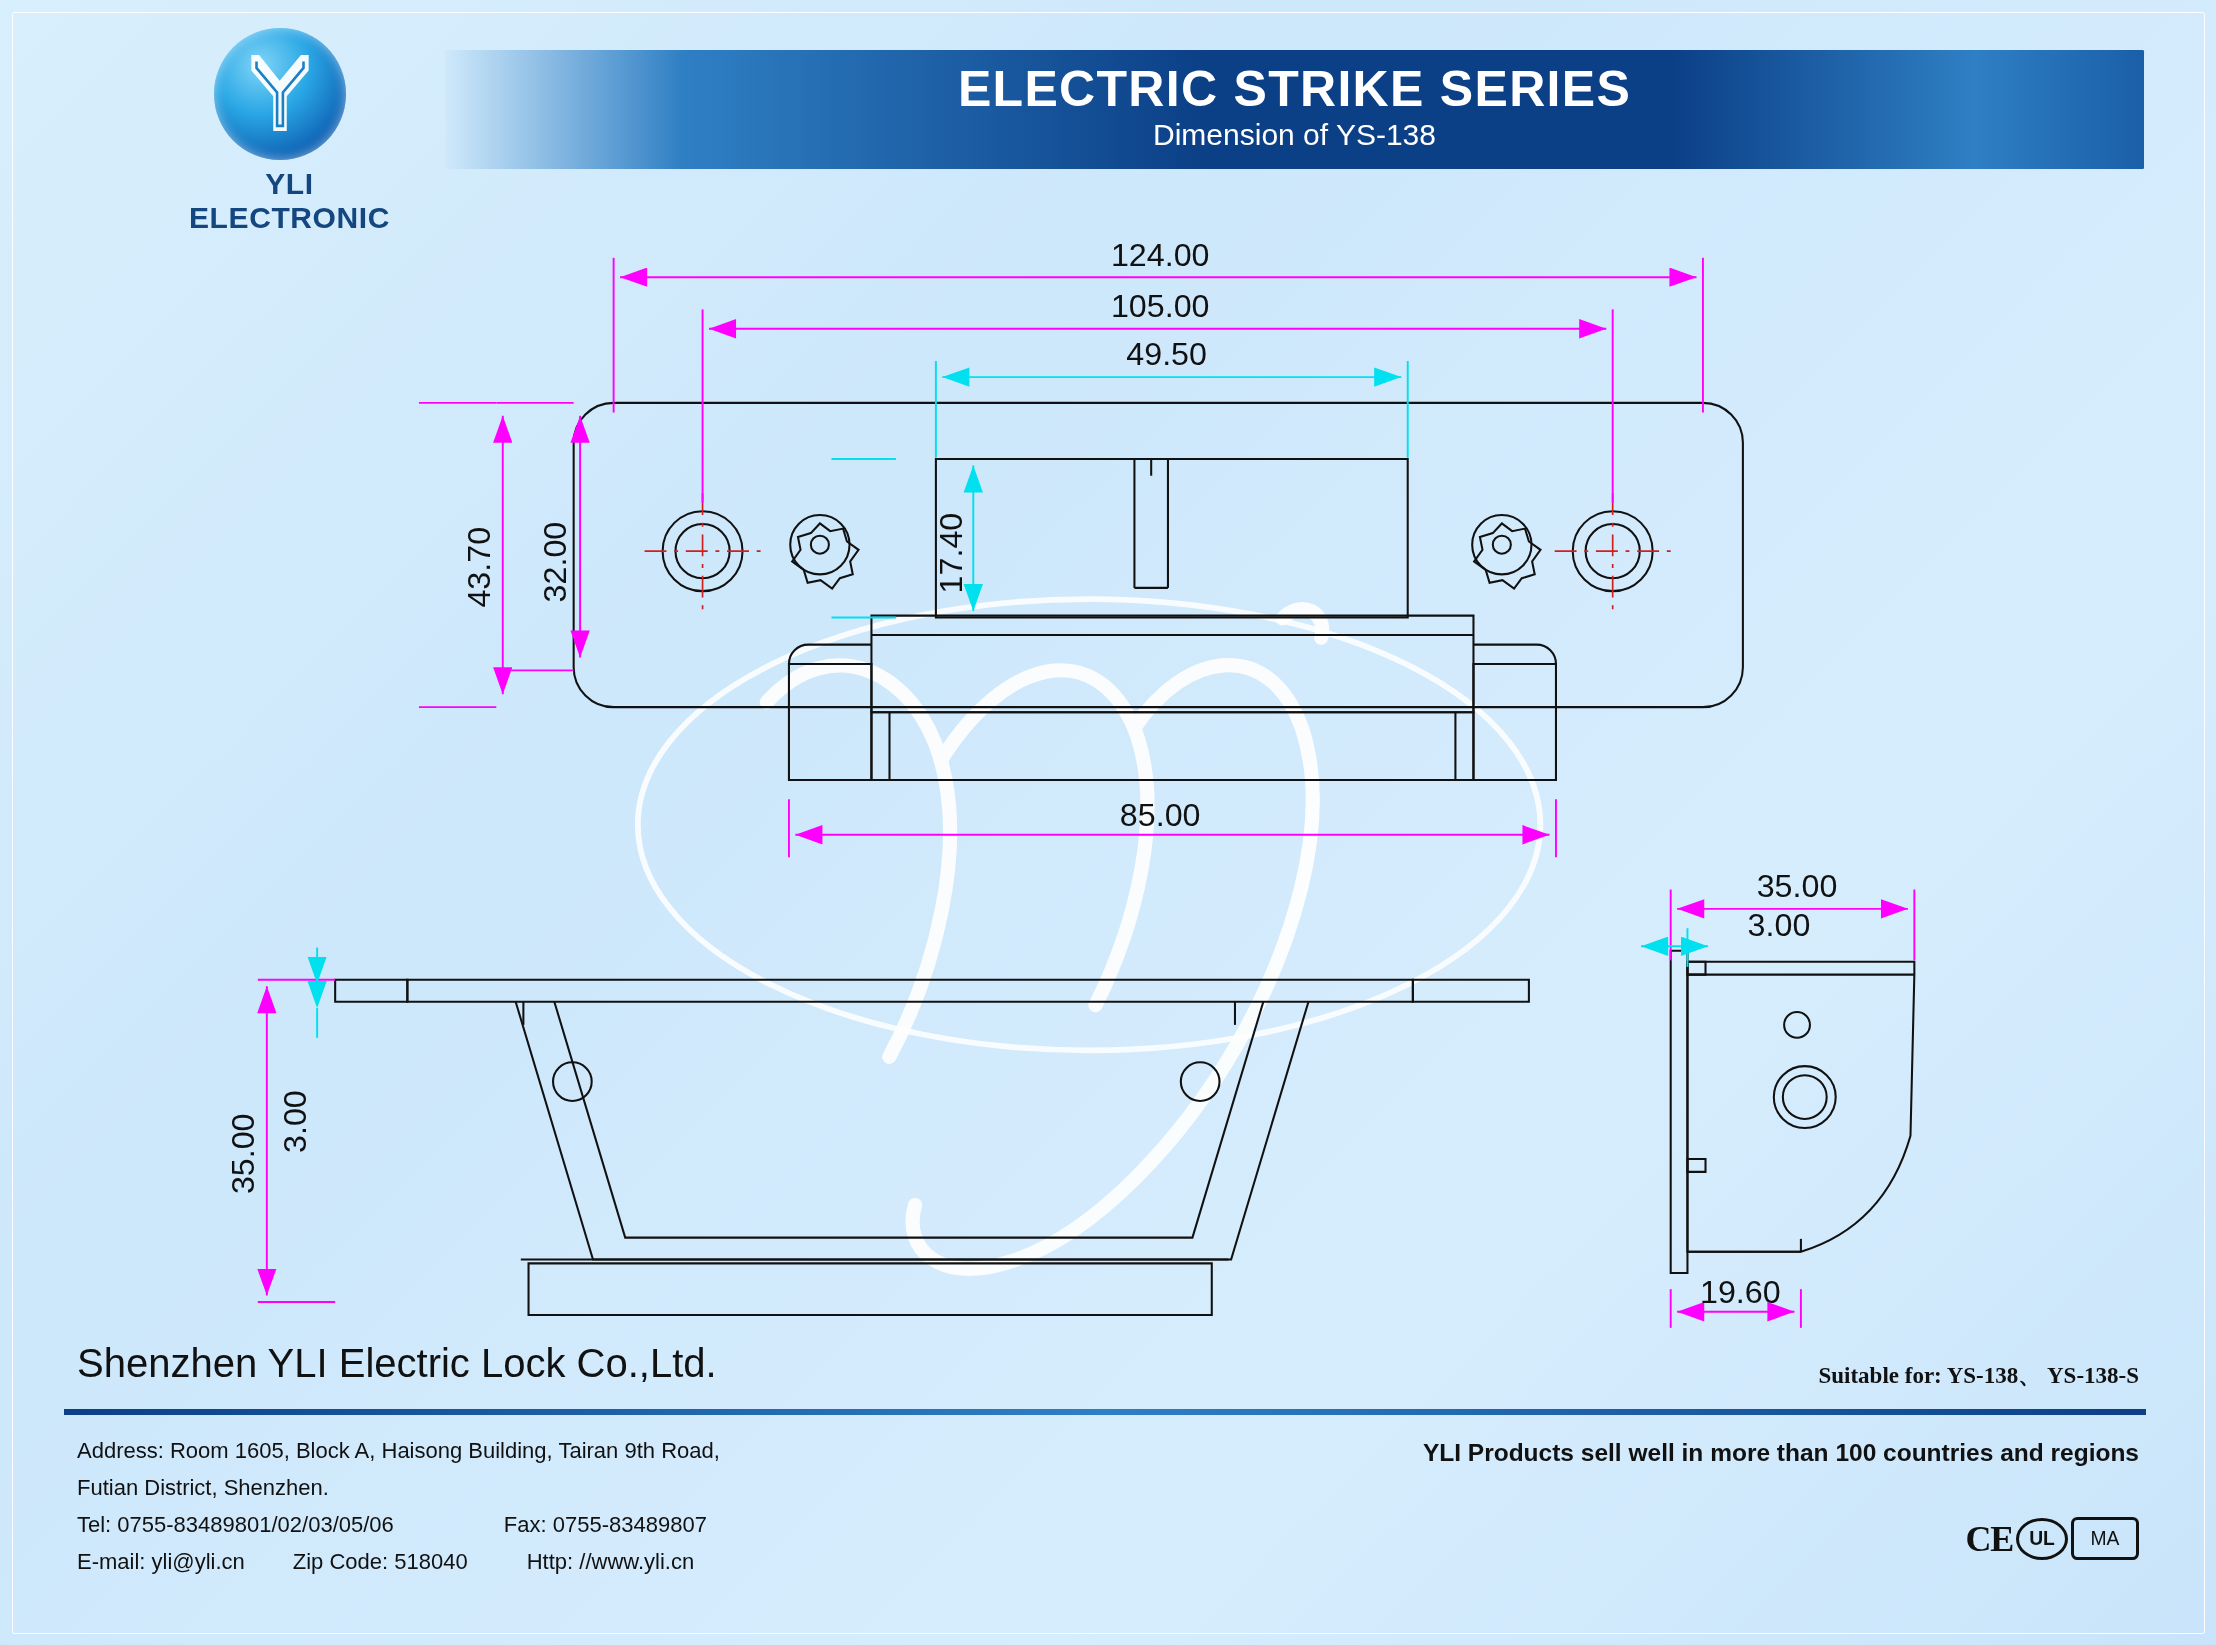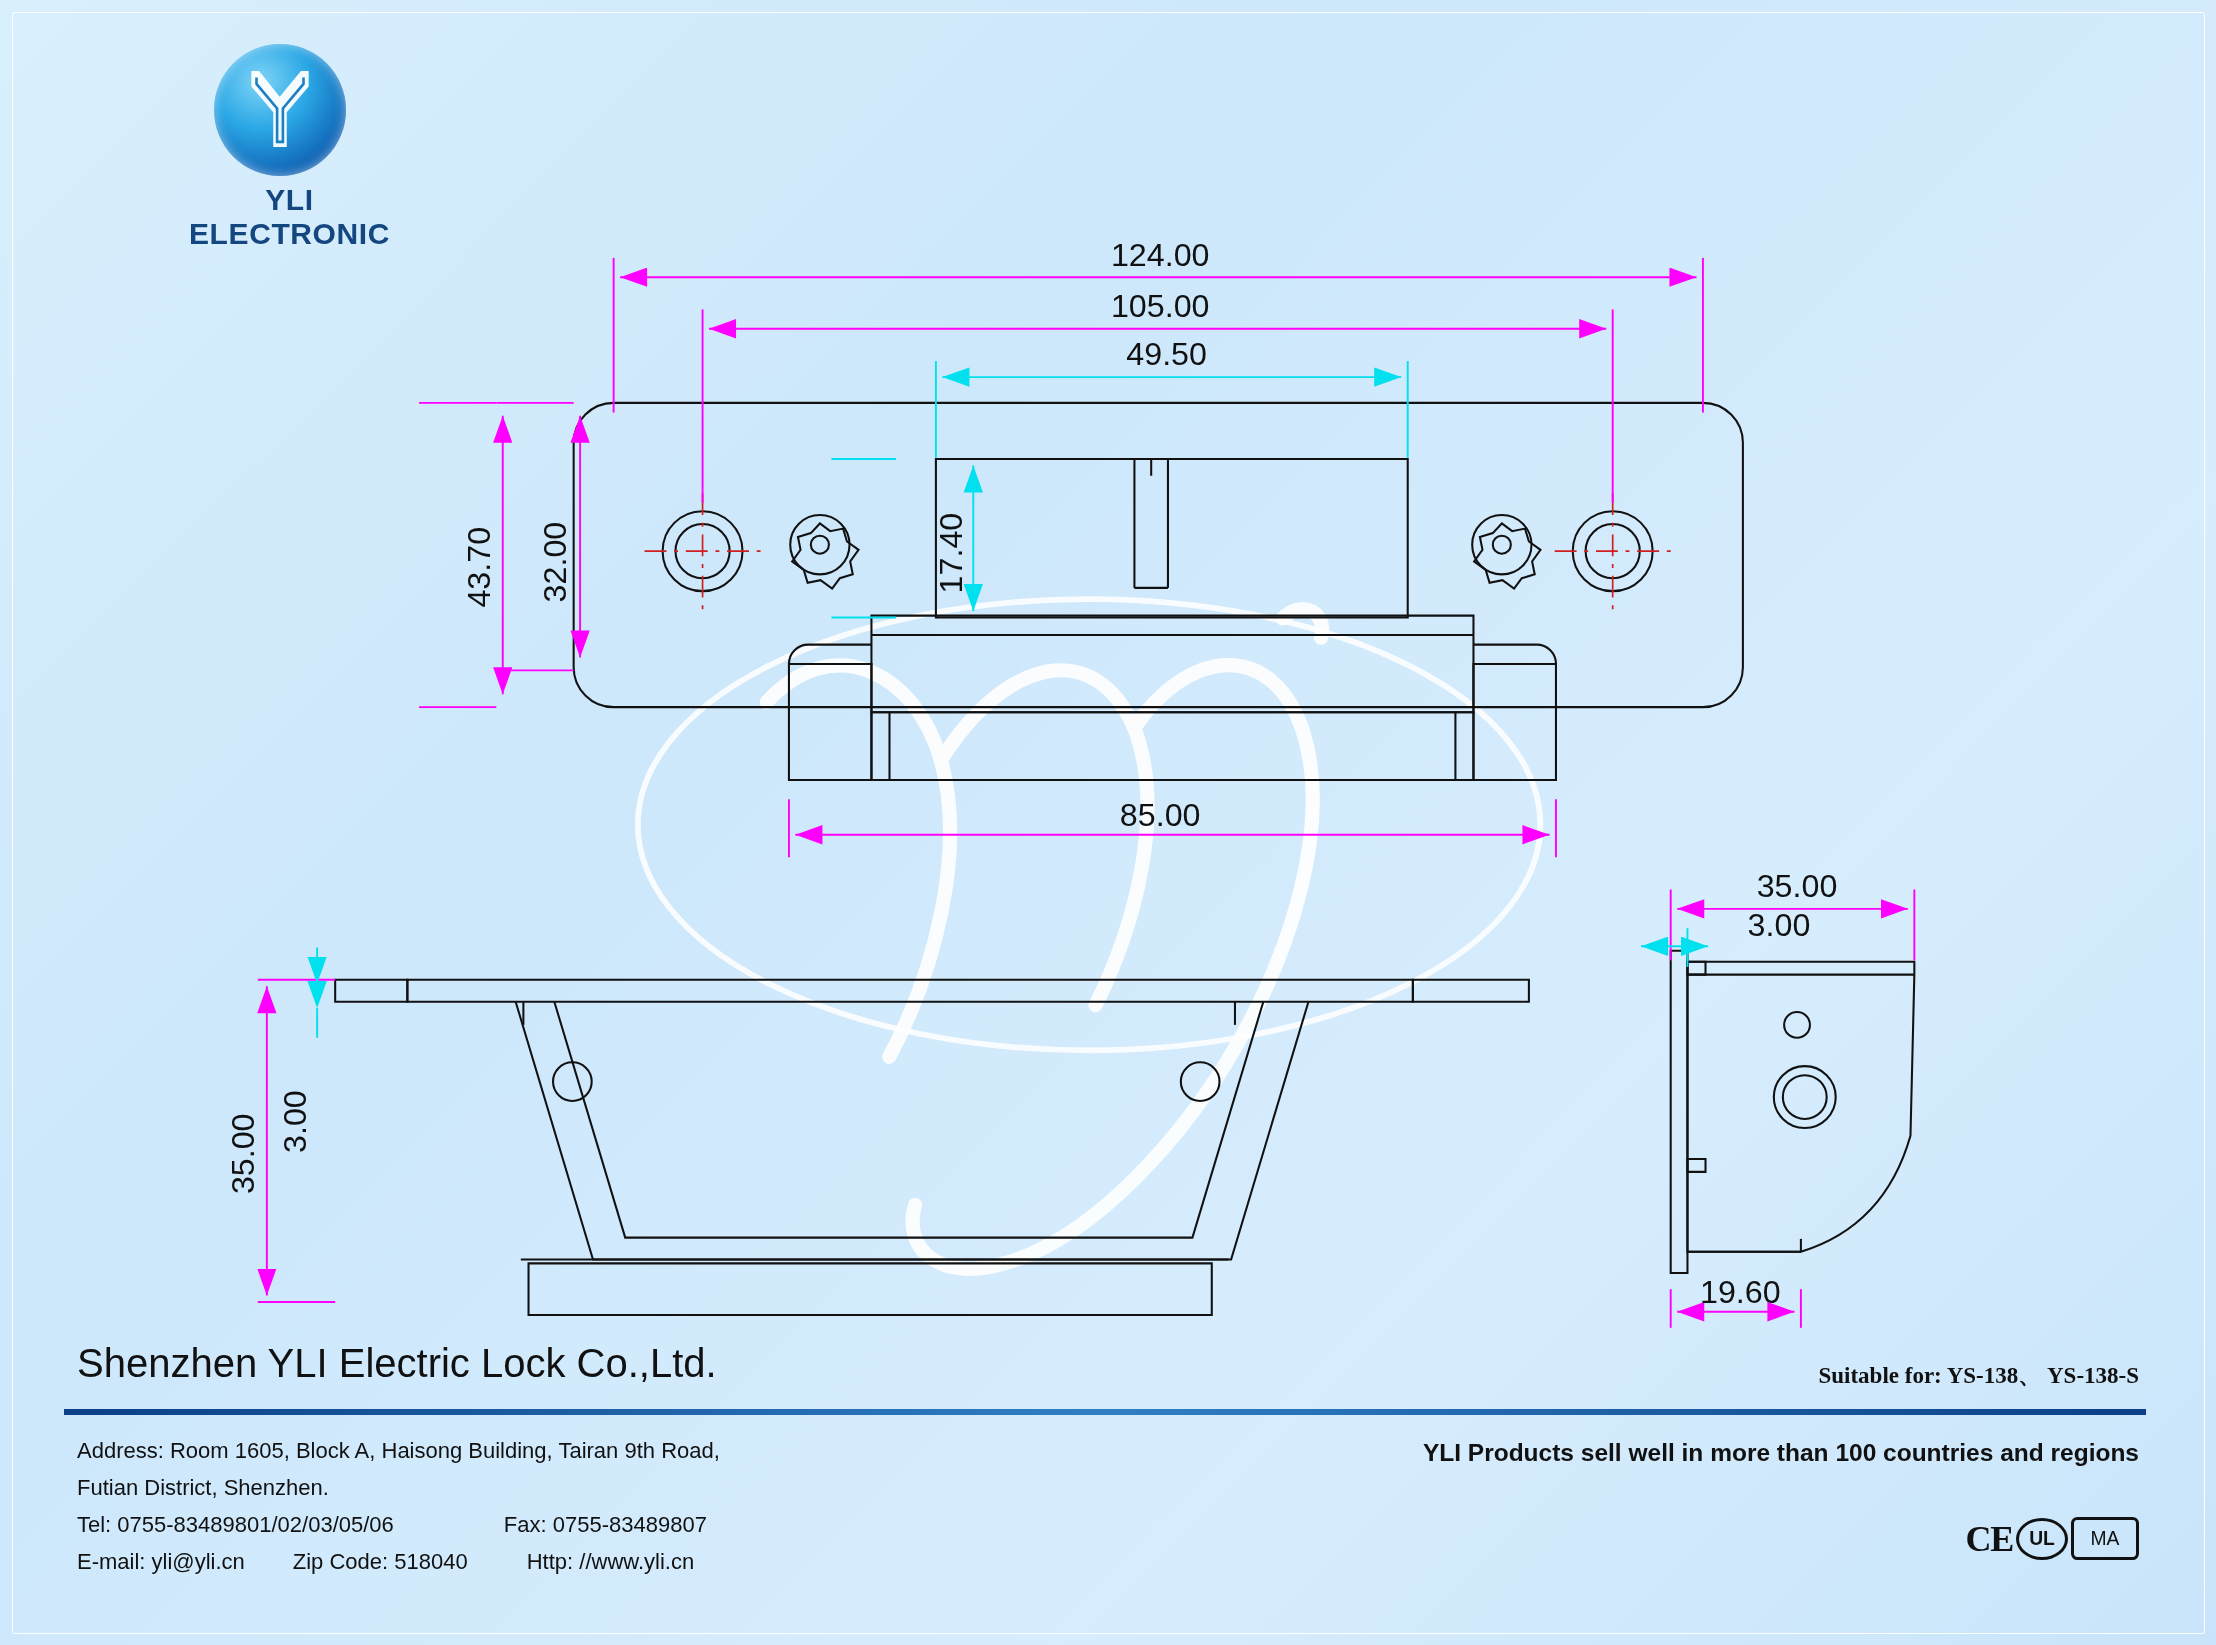--- a/index.html
+++ b/index.html
@@ -13,21 +13,21 @@
   .page{
     position:absolute;left:0;top:0;width:2216px;height:1645px;
     background:linear-gradient(135deg,#d8effc 0%,#cde7fb 35%,#d6edfd 70%,#c9e4fa 100%);
   }
   .frame{
     position:absolute;left:11.6px;top:11.6px;width:2193px;height:1622px;
     border:1.9px solid #ffffff;border-radius:2.6px;box-sizing:border-box;
   }
 
   
-  .logo-wrap{position:absolute;left:164px;top:44px;width:251px;height:168px;}
+  .logo-wrap{position:absolute;left:164px;top:28px;width:251px;height:168px;}
   .logo-circle{
     position:absolute;left:50px;top:0;width:132px;height:132px;border-radius:50%;
     background:radial-gradient(circle at 35% 28%, #7fd4f7 0%, #2aa7e5 38%, #0f63b5 75%, #083f85 100%);
     box-shadow:inset 0 0 11.6px rgba(255,255,255,.55);
   }
   .logo-y{
     position:absolute;left:50px;top:0;width:132px;height:132px;
   }
   .logo-text{
     position:absolute;left:0;top:139px;width:251px;text-align:center;
@@ -102,20 +102,24 @@
 
   <div class="logo-wrap">
     <div class="logo-circle"></div>
     <svg class="logo-y" viewBox="0 0 205 205">
       <path d="M58 42 L58 66 L92 106 L92 160 L113 160 L113 106 L147 66 L147 42 L135 42 L102 82 L70 42 Z" fill="#ffffff" opacity="0.95"></path>
       <path d="M66 52 L66 62 L98 100 L98 152 L107 152 L107 100 L139 62 L139 52" fill="none" stroke="#1b7fc4" stroke-width="4"></path>
     </svg>
     <div class="logo-text">YLI ELECTRONIC</div>
   </div>
 
+  <div class="banner">
+    <div class="banner-title">ELECTRIC STRIKE SERIES</div>
+    <div class="banner-sub">Dimension of YS-138</div>
+  </div>
 
   <svg class="watermark" viewBox="0 0 1700 1500">
     <ellipse cx="830" cy="620" rx="700" ry="350" fill="none" stroke="#ffffff" stroke-width="9" opacity="0.85"></ellipse>
     <g fill="none" stroke="#ffffff" stroke-width="22" opacity="0.9" stroke-linecap="round">
       <path d="M330 430 C430 320 560 380 600 520 C640 660 590 850 520 980"></path>
       <path d="M600 520 C700 360 840 330 900 470 C950 600 900 780 840 900"></path>
       <path d="M900 470 C980 350 1110 330 1160 470 C1210 620 1140 820 1060 960
                C980 1100 840 1260 700 1300 C600 1330 540 1280 560 1210"></path>
       <path d="M1130 300 C1160 270 1200 290 1190 330"></path>
     </g>

